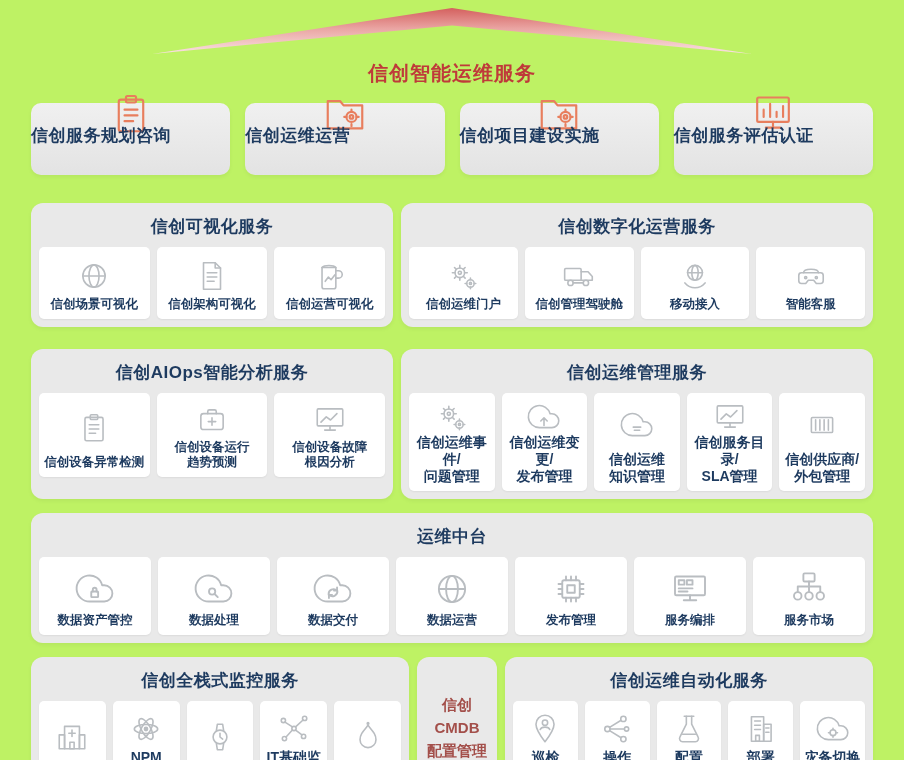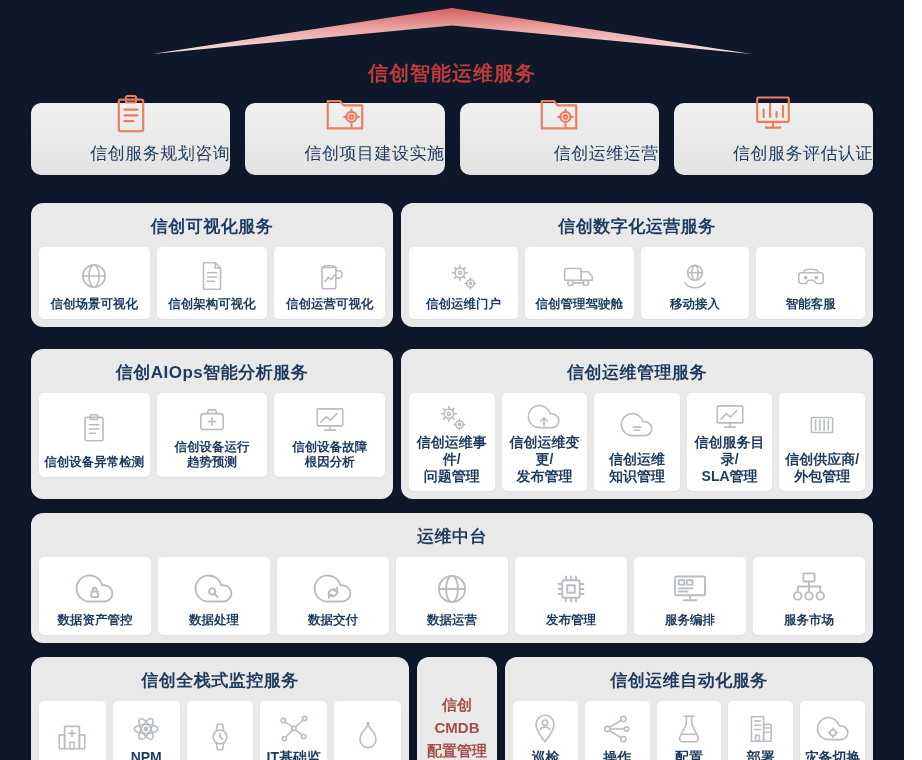--- a/index.html
+++ b/index.html
@@ -1,19 +1,19 @@
 <!DOCTYPE html>
 <html><head>
 <meta charset="utf-8">
 <style>
   * { margin:0; padding:0; box-sizing:border-box; }
   html,body { background:#ffffff; }
   .page {
     width:904px; height:760px; overflow:hidden; position:relative;
-    background:#0f172a;
+    background:#bef264;
     font-family:"Liberation Sans", sans-serif;
   }
   .symbol-sheet { position:absolute; width:0; height:0; overflow:hidden; }
 
   
   .roof {
     width:600px; height:46px; margin:8px auto 0;
     clip-path:polygon(50% 0%, 100% 100%, 50% 38%, 0% 100%);
     background:linear-gradient(180deg,#d4605e 0%, #eaa5a3 45%, #f9e3e2 100%);
   }
@@ -29,22 +29,22 @@
   .top-card {
     flex:1; position:relative; height:72px;
     background:linear-gradient(180deg,#f0f0f0,#e3e3e3);
     border-radius:10px; box-shadow:0 2px 4px rgba(0,0,0,0.05);
   }
   .top-icon {
     position:absolute; top:-12px; left:50%; transform:translateX(-50%);
     width:46px; height:46px; color:#e87e5d;
   }
   .top-label {
-    position:absolute; bottom:10px; width:100%; text-align:right;
-    color:#1d3a5f; font-weight:normal; font-size:17px; letter-spacing:0.5px;
+    position:absolute; bottom:28px; width:100%; text-align:left;
+    color:#1d3a5f; font-weight:bold; font-size:17px; letter-spacing:0.5px;
   }
 
   
   .grid-row { display:flex; gap:8px; }
   .row-a { margin-top:28px; }
   .row-b { margin-top:22px; }
   .row-c { margin-top:14px; }
   .row-d { margin-top:14px; }
   .panel {
     background:#e9e9e9; border-radius:12px; padding:8px;
@@ -283,27 +283,27 @@
       <div class="top-card">
         <span class="top-icon"><svg viewBox="0 0 64 64">
               <use href="#s-clipboard" xlink:href="#s-clipboard"></use>
             </svg></span>
         <span class="top-label">信创服务规划咨询</span>
       </div>
       <div class="top-card">
         <span class="top-icon"><svg viewBox="0 0 64 64">
               <use href="#s-folder-gear" xlink:href="#s-folder-gear"></use>
             </svg></span>
-        <span class="top-label">信创项目建设实施</span>
+        <span class="top-label">信创运维运营</span>
       </div>
       <div class="top-card">
         <span class="top-icon"><svg viewBox="0 0 64 64">
               <use href="#s-folder-gear" xlink:href="#s-folder-gear"></use>
             </svg></span>
-        <span class="top-label">信创运维运营</span>
+        <span class="top-label">信创项目建设实施</span>
       </div>
       <div class="top-card">
         <span class="top-icon"><svg viewBox="0 0 64 64">
               <use href="#s-bar-chart" xlink:href="#s-bar-chart"></use>
             </svg></span>
         <span class="top-label">信创服务评估认证</span>
       </div>
     </div>
 
     <div class="grid-row row-a">

